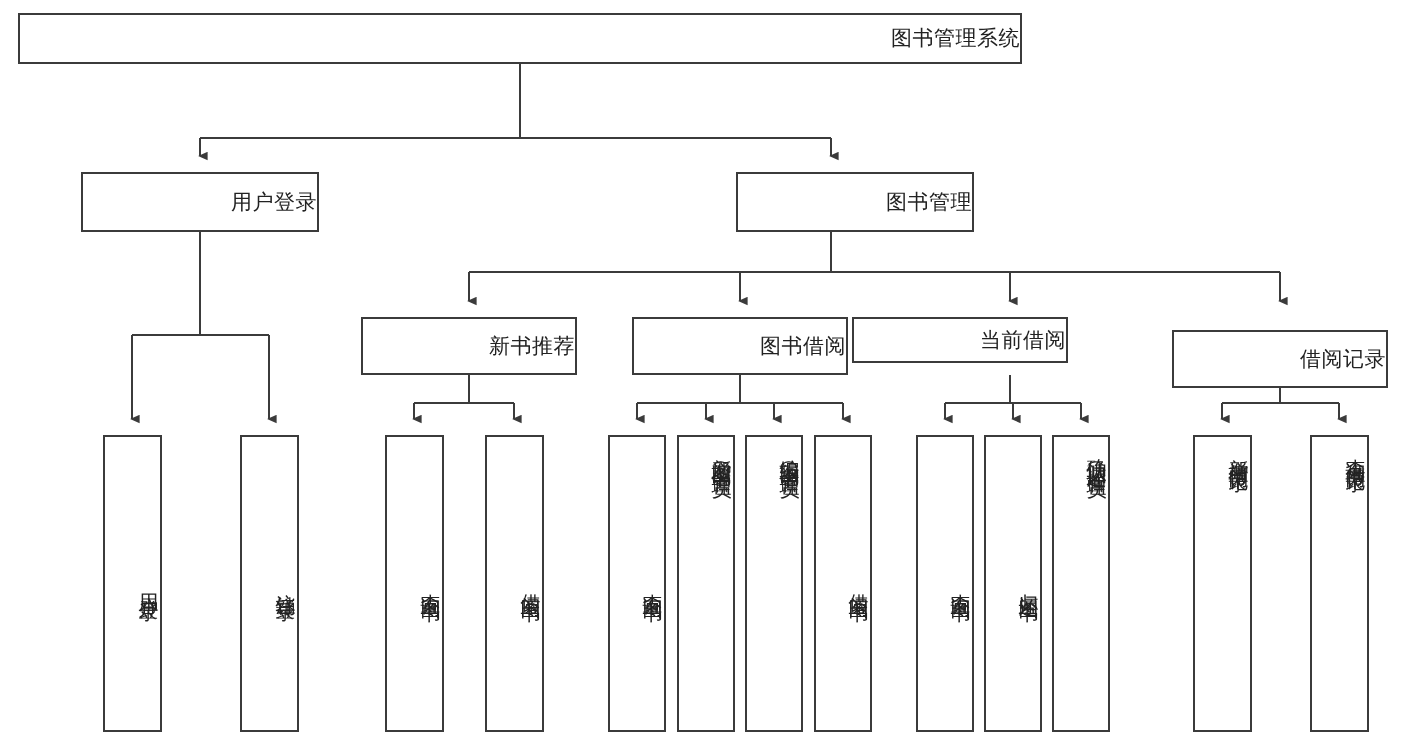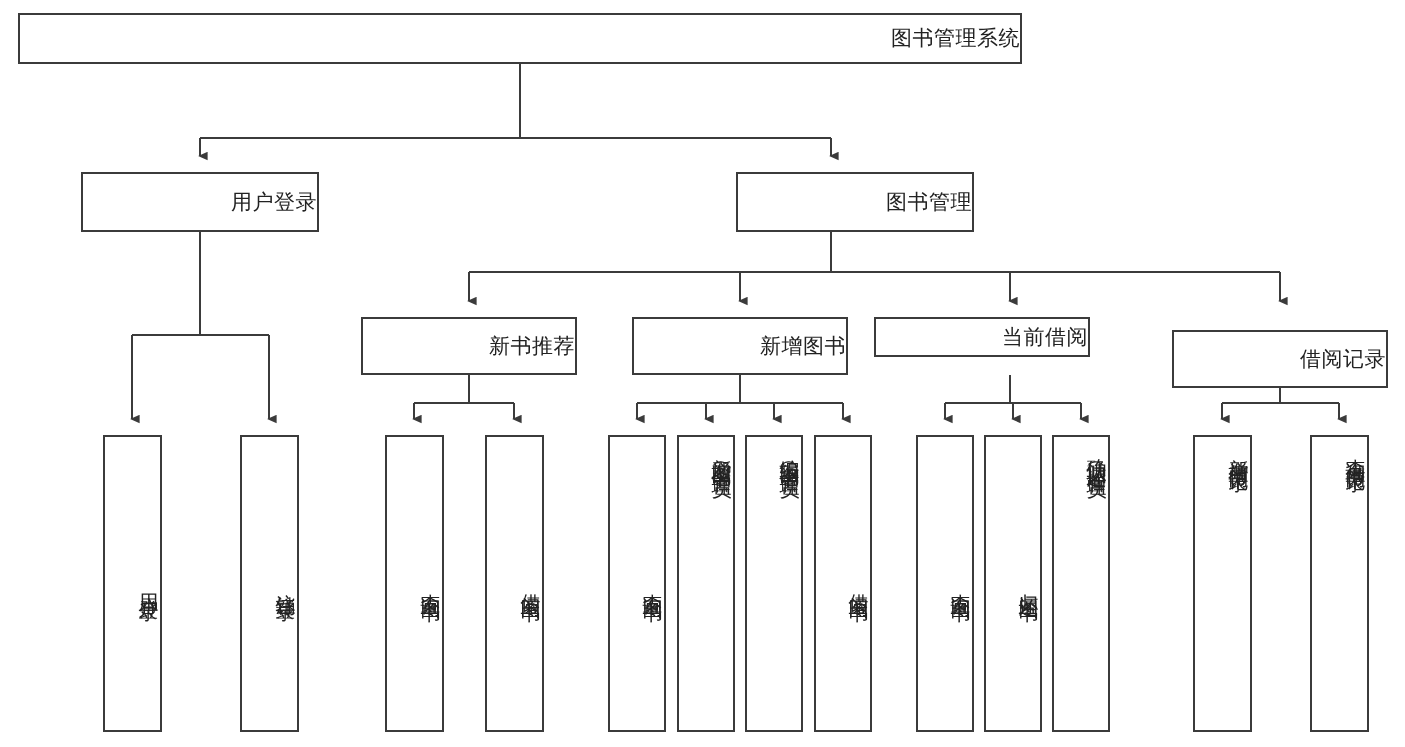--- a/index.html
+++ b/index.html
@@ -133,23 +133,23 @@
     <span class="node-label">用户登录</span>
   </div>
   <div class="node-box" id="node-l2-1" style="left: 736px; top: 172px; width: 238px; height: 60px;">
     <span class="node-label">图书管理</span>
   </div>
 
   <div class="node-box" id="node-l3-0" style="left: 361px; top: 317px; width: 216px; height: 58px;">
     <span class="node-label">新书推荐</span>
   </div>
   <div class="node-box" id="node-l3-1" style="left: 632px; top: 317px; width: 216px; height: 58px;">
-    <span class="node-label">新增图书</span>
+    <span class="node-label">图书借阅</span>
   </div>
-  <div class="node-box" id="node-l3-2" style="left: 874px; top: 317px; width: 216px; height: 40px;">
+  <div class="node-box" id="node-l3-2" style="left: 852px; top: 317px; width: 216px; height: 46px;">
     <span class="node-label">当前借阅</span>
   </div>
   <div class="node-box" id="node-l3-3" style="left: 1172px; top: 330px; width: 216px; height: 58px;">
     <span class="node-label">借阅记录</span>
   </div>
 
   <div class="node-box vertical leaf centerish" id="node-leaf-0" style="left: 103px; top: 435px; width: 59px; height: 297px;">
     <span class="node-label">用户登录</span>
   </div>
   <div class="node-box vertical leaf centerish" id="node-leaf-1" style="left: 240px; top: 435px; width: 59px; height: 297px;">

